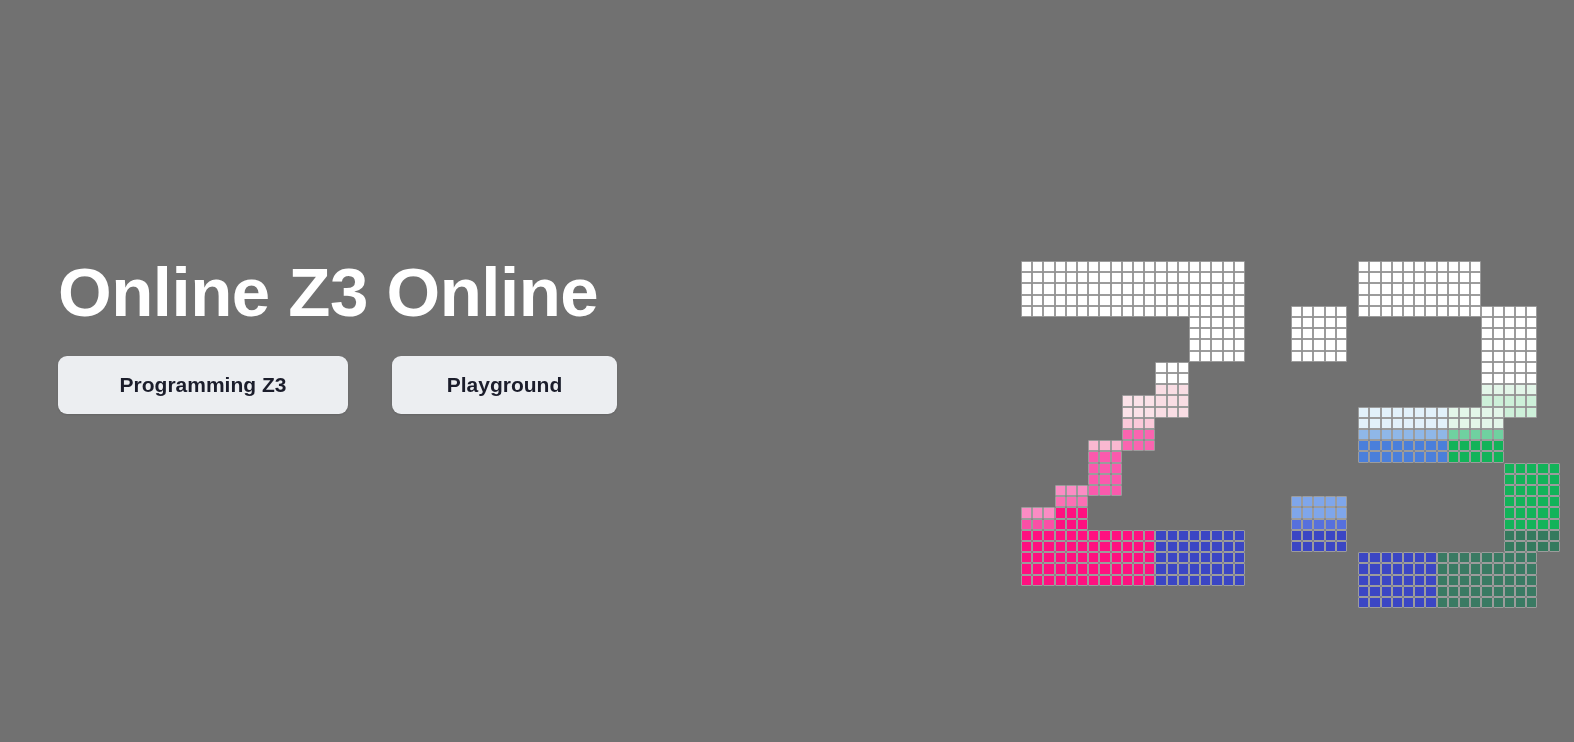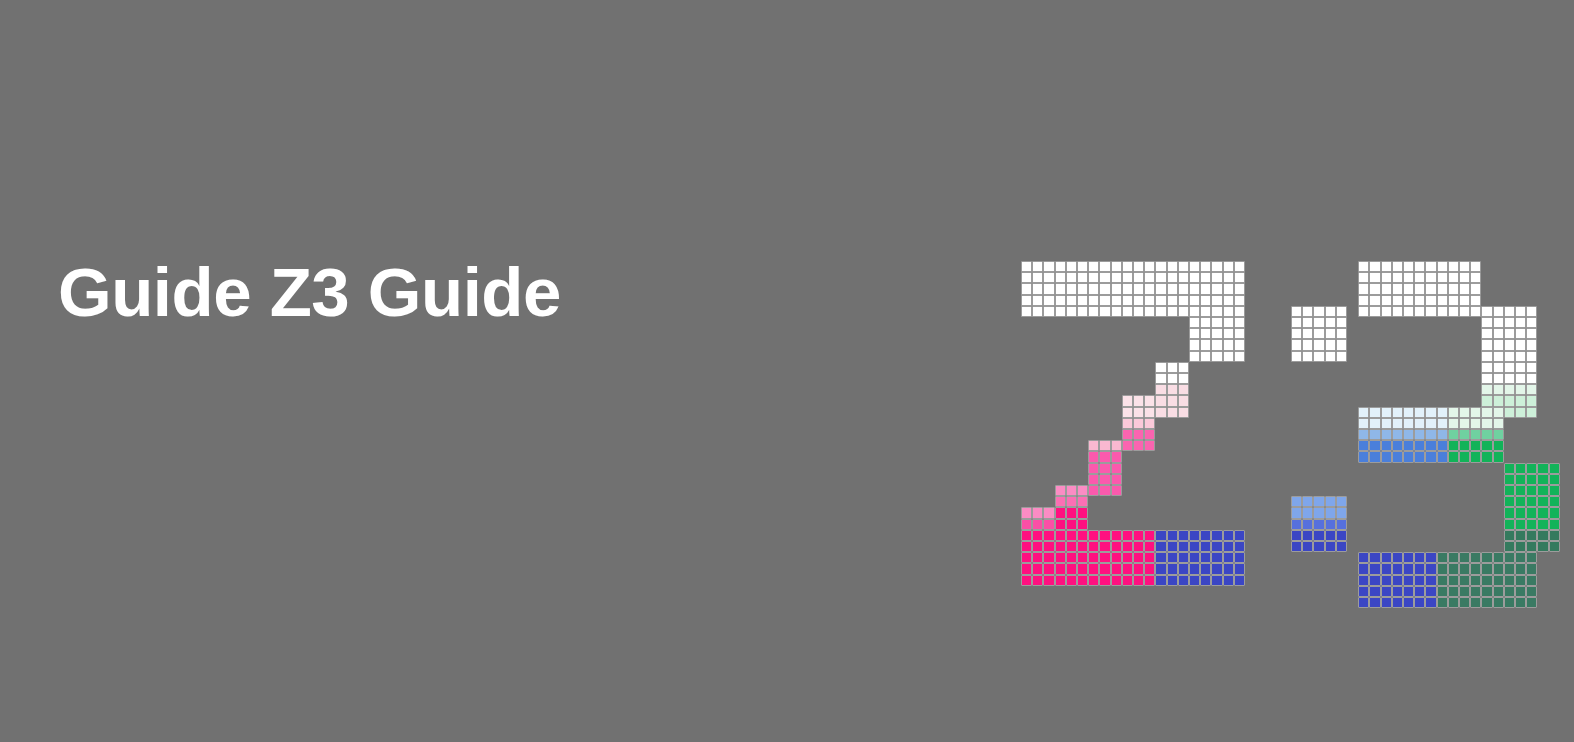--- a/index.html
+++ b/index.html
@@ -89,23 +89,25 @@
     border: 1.6px solid #9c9c9c;
     border-radius: 1px;
   }
 </style>
 </head>
 <body>
 
 <div id="root">
 
   <section class="hero">
-    <h1 class="hero-title">Guide Z3 Guide</h1>
+    <h1 class="hero-title">Online Z3 Online</h1>
 
     <div class="btn-row">
+      <button class="hero-btn w2">Programming Z3</button>
+      <button class="hero-btn w3">Playground</button>
     </div>
   </section>
 
   <div class="logo-wrap">
     <div class="glyph z" id="glyph-z">
         <div class="cell" style="left: 0px; top: 0px; background: rgb(255, 255, 255);"></div>
         <div class="cell" style="left: 11.2px; top: 0px; background: rgb(255, 255, 255);"></div>
         <div class="cell" style="left: 22.4px; top: 0px; background: rgb(255, 255, 255);"></div>
         <div class="cell" style="left: 33.6px; top: 0px; background: rgb(255, 255, 255);"></div>
         <div class="cell" style="left: 44.8px; top: 0px; background: rgb(255, 255, 255);"></div>

